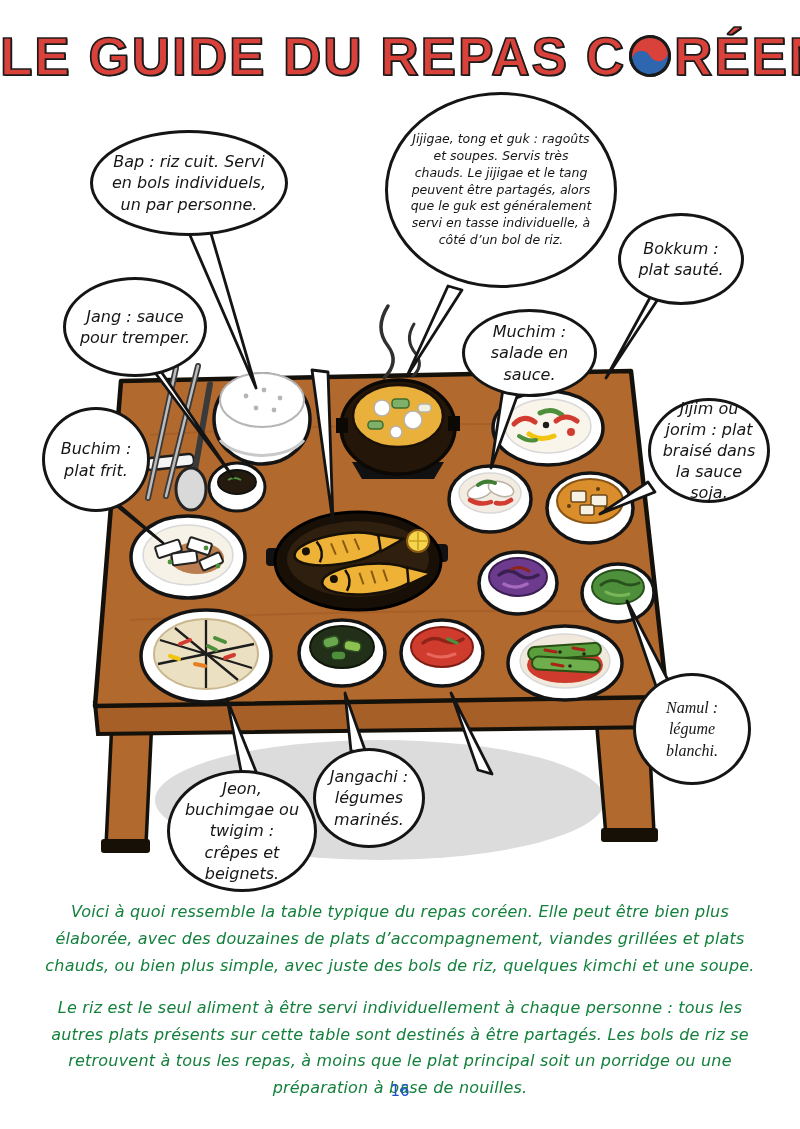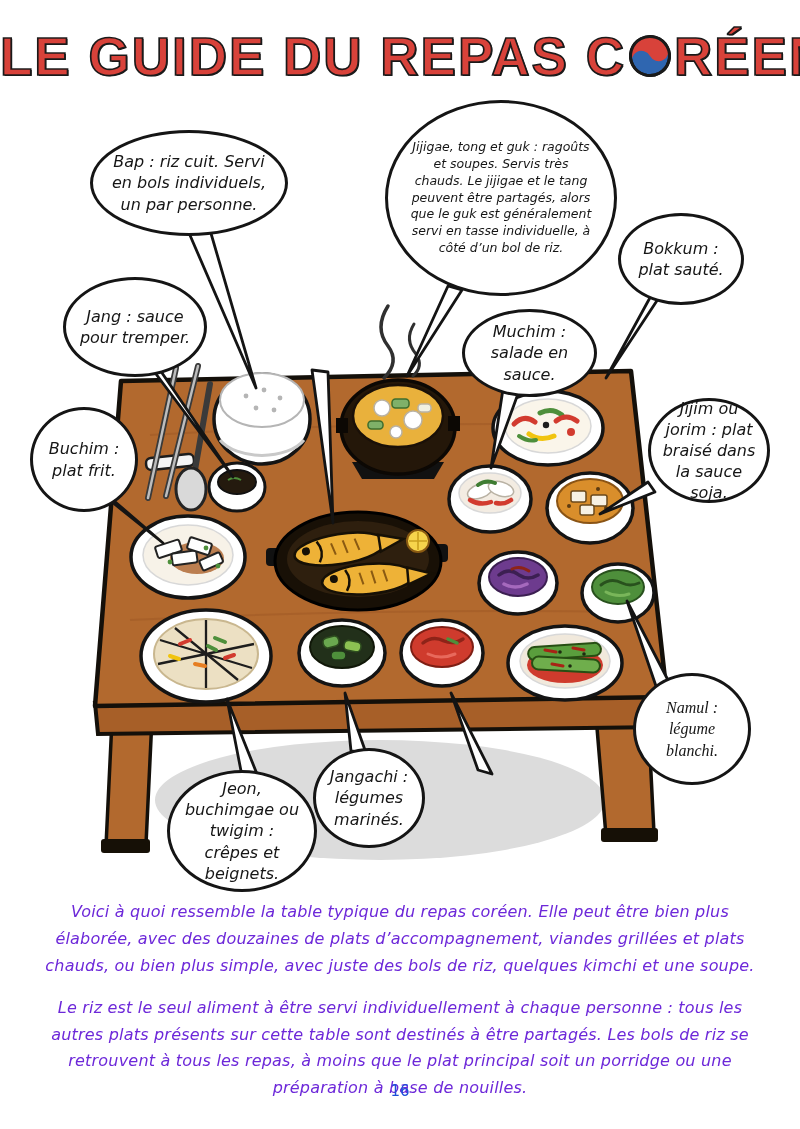--- a/index.html
+++ b/index.html
@@ -24,21 +24,21 @@
     display:flex; align-items:center; justify-content:center;
     text-align:center; font-style:italic; font-size:16px; line-height:1.32;
     padding:8px 12px; color:#161616;
   }
   .bubble.big { font-size:12.5px; line-height:1.34; padding:14px 20px; }
   .bodytext {
     position:absolute; top:899px; left:42px; width:716px; z-index:2;
   }
   .bodytext p {
     margin:0 0 15px 0; text-align:center; font-style:italic;
-    font-size:16px; line-height:1.68; color:#6d28d9; letter-spacing:0.2px;
+    font-size:16px; line-height:1.68; color:#15803d; letter-spacing:0.2px;
   }
   .pagenum {
     position:absolute; top:1082px; left:0; width:800px; z-index:2;
     text-align:center; font-size:15px; color:#1d4ed8;
   }
 </style>
 </head>
 <body>
 
 <div class="page">
@@ -247,38 +247,38 @@
       <polygon points="242,776 259,779 227,699"></polygon>
       <polygon points="351,751 366,753 345,693"></polygon>
       <polygon points="478,770 492,774 451,693"></polygon>
     </g>
   </svg>
 
   <div class="bubble" style="left:90px; top:130px; width:198px; height:106px;">
       <span>Bap : riz cuit. Servi en bols individuels, un par personne.</span>
     </div>
 
-  <div class="bubble big" style="left:385px; top:100px; width:232px; height:196px;">
+  <div class="bubble big" style="left:385px; top:92px; width:232px; height:196px;">
       <span>Jijigae, tong et guk : ragoûts et soupes. Servis très chauds. Le jijigae et le tang peuvent être partagés, alors que le guk est généralement servi en tasse individuelle, à côté d’un bol de riz.</span>
     </div>
 
   <div class="bubble" style="left:63px; top:277px; width:144px; height:100px;">
       <span>Jang : sauce pour tremper.</span>
     </div>
 
   <div class="bubble" style="left:618px; top:213px; width:126px; height:92px;">
       <span>Bokkum : plat sauté.</span>
     </div>
 
 
   <div class="bubble" style="left:462px; top:309px; width:135px; height:88px; padding:6px 10px;">
       <span>Muchim : salade en sauce.</span>
     </div>
 
-  <div class="bubble" style="left:30px; top:407px; width:108px; height:105px; padding:6px 10px;text-align:center;">
+  <div class="bubble" style="left:42px; top:407px; width:108px; height:105px; padding:6px 10px;text-align:center;">
       <span>Buchim : plat frit.</span>
     </div>
 
   <div class="bubble" style="left:648px; top:398px; width:122px; height:105px; padding:6px 8px;">
       <span>Jijim ou jorim : plat braisé dans la sauce soja.</span>
     </div>
 
   <div class="bubble" style="left:633px; top:673px; width:118px; height:112px; padding:6px 10px;font-family:Liberation Serif, serif;">
       <span>Namul : légume blanchi.</span>
     </div>

